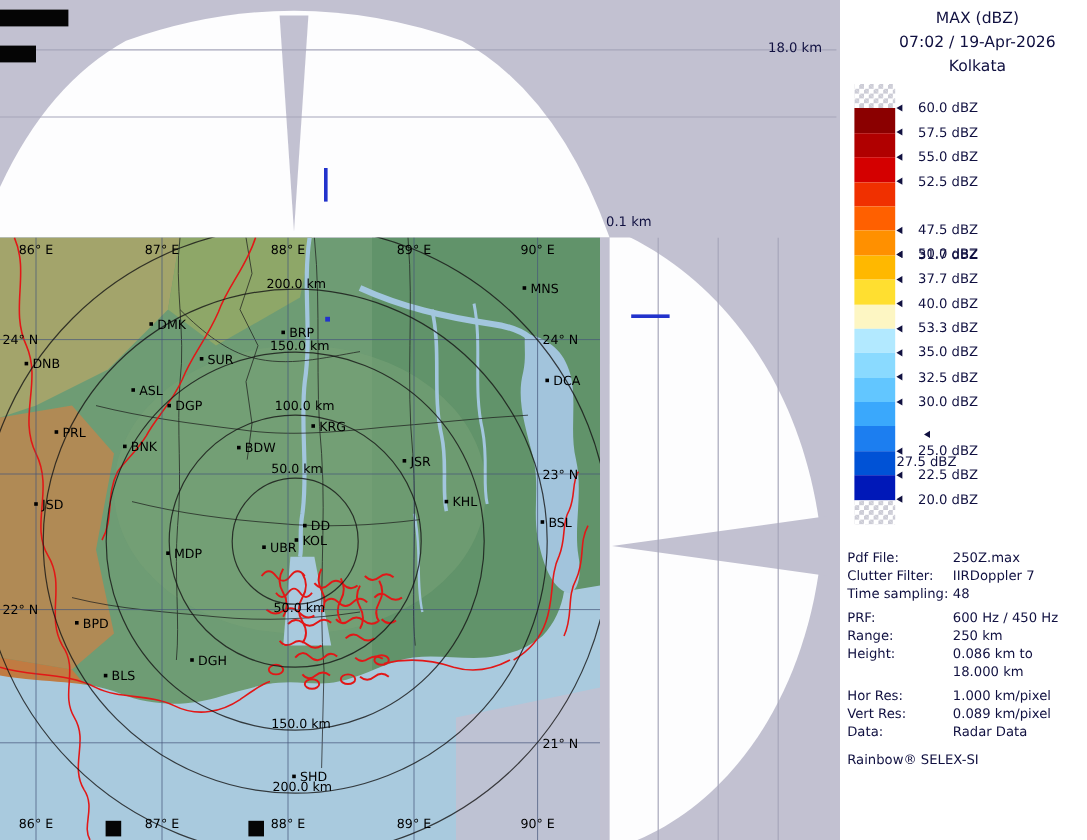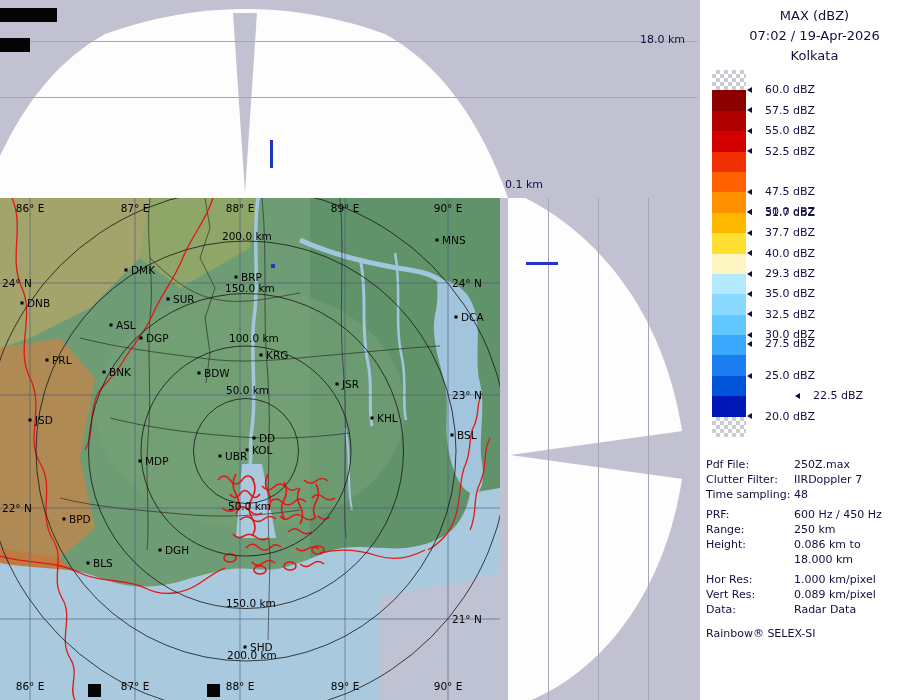--- a/index.html
+++ b/index.html
@@ -336,43 +336,43 @@
     <div class="leg-label" style="top: 226.2px;">
       <span class="leg-tick"></span>
       <span>37.7 dBZ</span>
     </div>
     <div class="leg-label" style="top: 246.6px;">
       <span class="leg-tick"></span>
       <span>40.0 dBZ</span>
     </div>
     <div class="leg-label" style="top: 267px;">
       <span class="leg-tick"></span>
-      <span>29.3 dBZ</span>
+      <span>53.3 dBZ</span>
     </div>
     <div class="leg-label" style="top: 287.4px;">
       <span class="leg-tick"></span>
       <span>35.0 dBZ</span>
     </div>
     <div class="leg-label" style="top: 307.8px;">
       <span class="leg-tick"></span>
       <span>32.5 dBZ</span>
     </div>
     <div class="leg-label" style="top: 328.2px;">
       <span class="leg-tick"></span>
       <span>30.0 dBZ</span>
     </div>
-    <div class="leg-label" style="top: 337px;">
+    <div class="leg-label" style="top: 359px; flex-direction: column;">
       <span class="leg-tick"></span>
       <span>27.5 dBZ</span>
     </div>
     <div class="leg-label" style="top: 369px;">
       <span class="leg-tick"></span>
       <span>25.0 dBZ</span>
     </div>
-    <div class="leg-label" style="top: 389.4px; padding-left: 48px;">
+    <div class="leg-label" style="top: 389.4px;">
       <span class="leg-tick"></span>
       <span>22.5 dBZ</span>
     </div>
     <div class="leg-label" style="top: 409.8px;">
       <span class="leg-tick"></span>
       <span>20.0 dBZ</span>
     </div>
   </div>
 
 </body></html>

